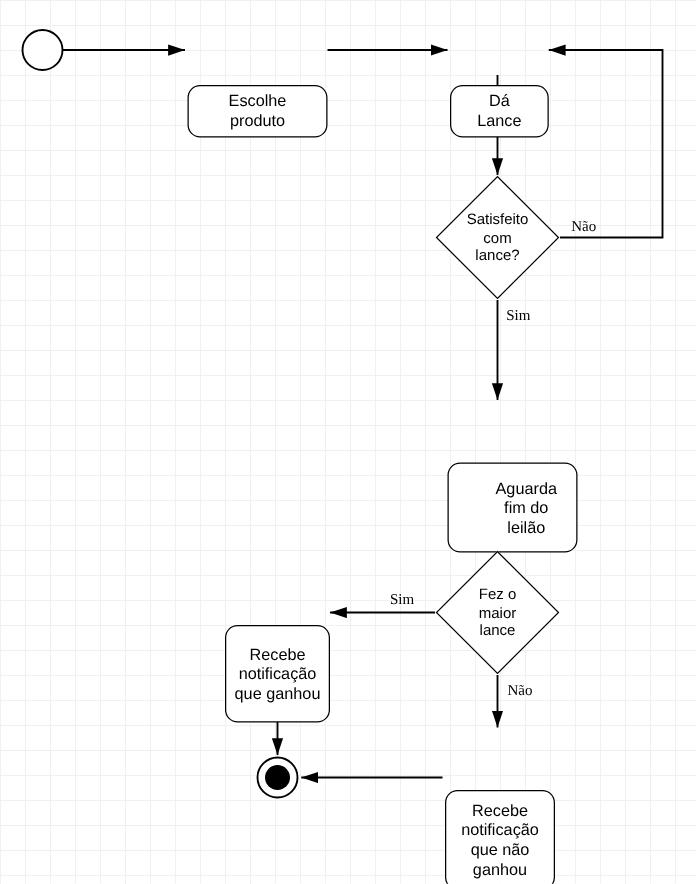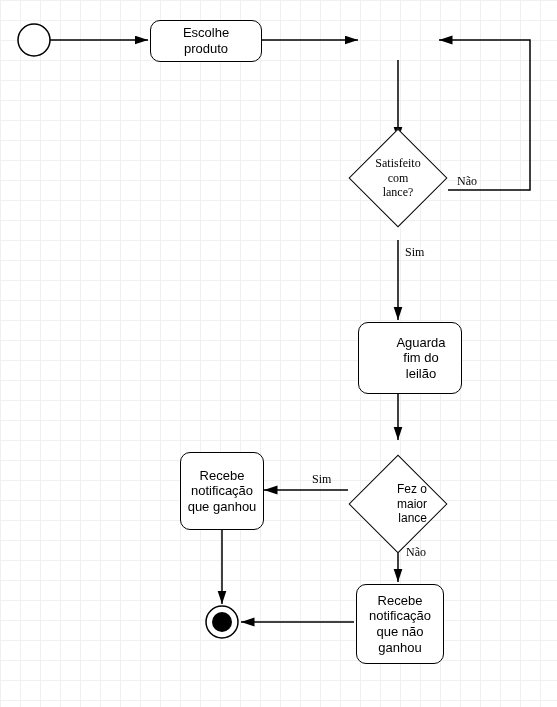--- a/index.html
+++ b/index.html
@@ -37,20 +37,21 @@
     text-align: center;
     font-size: 13px;
     line-height: 1.2;
     color: #000;
     background: #fff;
     pointer-events: auto;
   }
   .task {
     border: 1px solid #000;
     border-radius: 10px;
+    margin-top: 48px;
   }
   .diamond {
     background: transparent;
     border: none;
     pointer-events: auto;
   }
   .diamond .shape {
     position: absolute;
     inset: 0;
     background: #fff;
@@ -110,31 +111,34 @@
     <g>
       <circle cx="222" cy="622" r="16" fill="#fff" stroke="#000" stroke-width="1.5"></circle>
       <circle cx="222" cy="622" r="10" fill="#000"></circle>
     </g>
   </svg>
 
   <div class="node task" style="left:150px; top:20px; width:110px; height:40px;">
     <span>Escolhe<br>produto</span>
   </div>
 
+  <div class="node task" style="left:360px; top:20px; width:77px; height:40px;">
+    <span>Dá<br>Lance</span>
+  </div>
 
-  <div class="node diamond" style="left:363px; top:143px; width:70px; height:70px;font-family:Liberation Serif, serif;">
+  <div class="node diamond" style="left:363px; top:155px; width:70px; height:70px;">
     <div class="shape"></div>
     <span style="font-size:12px;">Satisfeito<br>com<br>lance?</span>
   </div>
 
   <div class="node task" style="left:358px; top:322px; width:80px; height:70px;padding-left:22px;">
     <span>Aguarda<br>fim do<br>leilão</span>
   </div>
 
-  <div class="node diamond" style="left:363px; top:469px; width:70px; height:70px;text-align:right;">
+  <div class="node diamond" style="left:363px; top:455px; width:70px; height:70px;">
     <div class="shape"></div>
     <span style="font-size:12px;">Fez o<br>maior lance</span>
   </div>
 
   <div class="node task" style="left:180px; top:452px; width:82px; height:76px;">
     <span>Recebe<br>notificação<br>que ganhou</span>
   </div>
 
   <div class="node task" style="left:356px; top:584px; width:86px; height:78px;">
     <span>Recebe<br>notificação<br>que não<br>ganhou</span>

